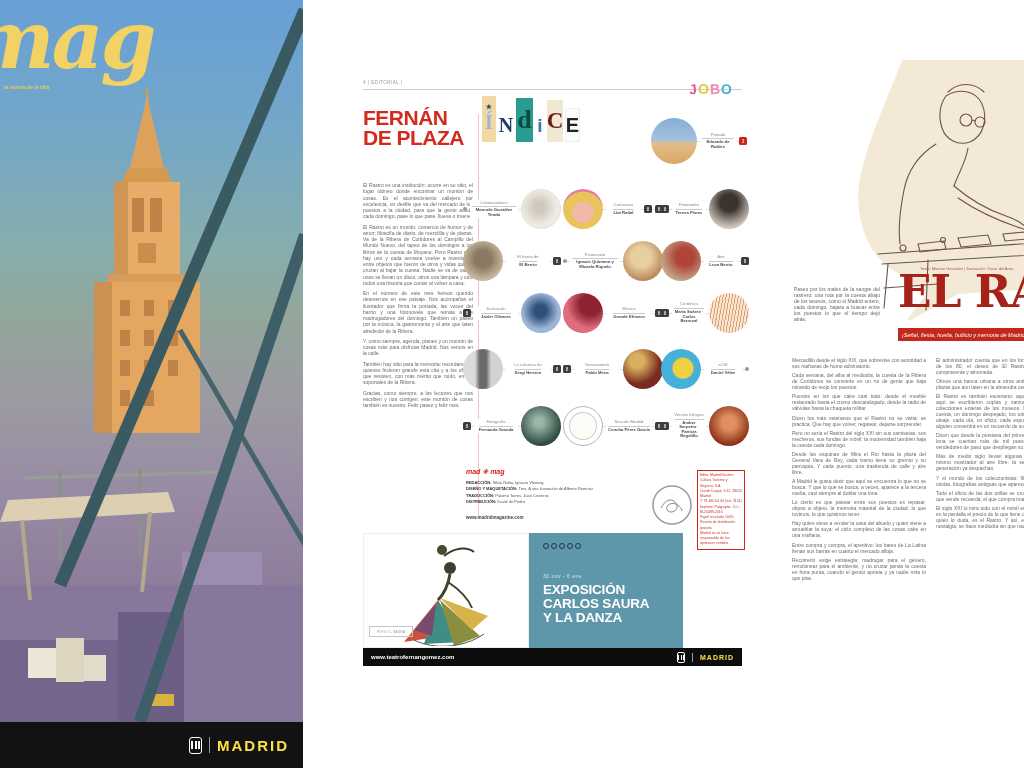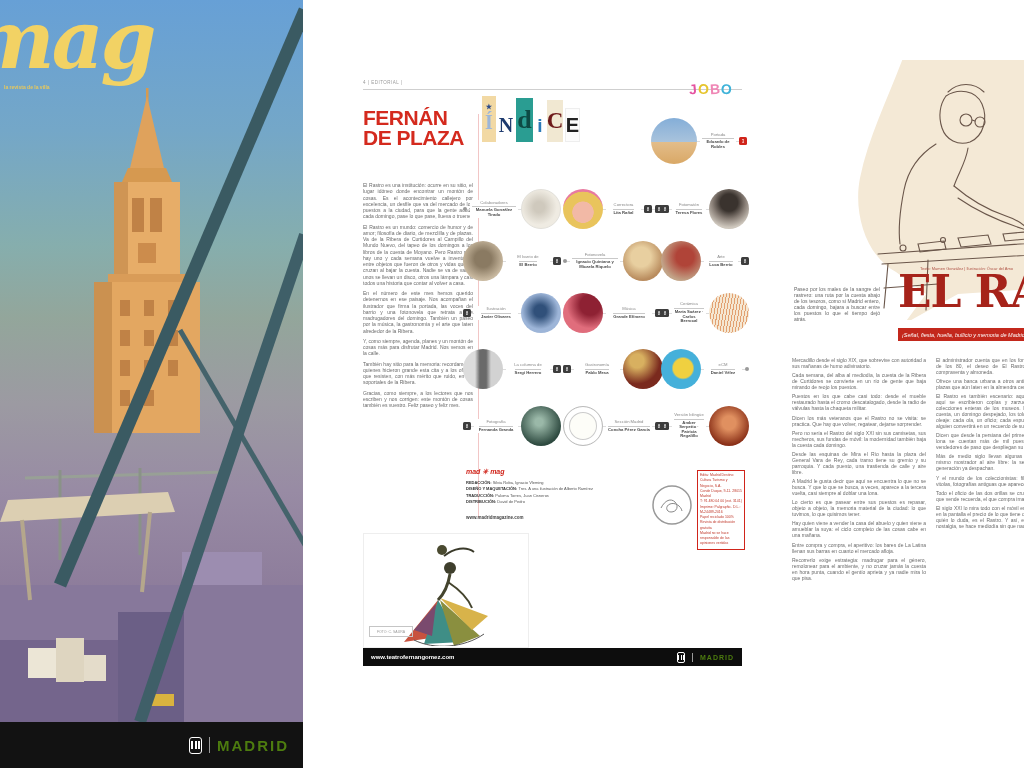--- a/index.html
+++ b/index.html
@@ -16,21 +16,21 @@
   .bldg{bottom:46px}
   #b1{left:0;width:303px;height:137px;background:#87789b}
   #b2{left:182px;width:80px;height:170px;background:#9c8db0}
   #b3{left:0;width:118px;height:82px;background:#74658c}
   #b4{left:118px;width:66px;height:110px;background:#6b5f86}
   #coverfoot{left:0;top:722px;width:303px;height:46px;background:#121212;display:flex;align-items:center;justify-content:flex-end;padding-right:14px;box-sizing:border-box}
   .mlogo{display:flex;align-items:center;gap:7px}
   .mshield{width:13px;height:17px;border:1.6px solid #fff;border-radius:3px;display:flex;justify-content:center;gap:1.5px;padding-top:3px;box-sizing:border-box}
   .mshield i{display:block;width:2px;height:8px;background:#fff}
   .mdiv{width:1px;height:16px;background:#9a9a9a}
-  .mtext{color:#4d7c0f;font-weight:bold;font-size:15px;letter-spacing:2px}
+  .mtext{color:#fde047;font-weight:bold;font-size:15px;letter-spacing:2px}
   
   .mlogo.small .mshield{width:8px;height:11px;border-width:1px;padding-top:2px;border-radius:2px}
   .mlogo.small .mshield i{width:1.2px;height:5px}
   .mlogo.small .mdiv{height:9px}
   .mlogo.small .mtext{font-size:7px;letter-spacing:1px}
   
   .page{position:absolute;background:#fff}
   #indexpage{left:355px;top:78px;width:395px;height:606px}
   #featpage{left:790px;top:60px;width:234px;height:620px;overflow:hidden}
   
@@ -404,20 +404,35 @@
           <polygon points="52,66 30,92 48,98" fill="#7a4a6e"></polygon>
           <path d="M30,102 C50,112 80,110 100,96" fill="none" stroke="#555" stroke-width="1"></path>
           <path d="M60,18 C70,10 82,8 90,14" fill="none" stroke="#3a3a2a" stroke-width="2"></path>
           <circle cx="58" cy="12" r="5" fill="#4a4a30"></circle>
           <circle cx="66" cy="30" r="6" fill="#3f3f2d"></circle>
           <path d="M66,36 C64,48 60,56 54,62" fill="none" stroke="#44442e" stroke-width="3"></path>
           <path d="M64,44 C76,52 84,60 88,70" fill="none" stroke="#44442e" stroke-width="2"></path>
         </svg>
         <div id="cornertag">FOTO: C. SAURA</div>
       </div>
+      <div class="abs" id="adteal">
+        <div class="fgdots">
+          <span class="fgdot"></span>
+            <span class="fgdot"></span>
+            <span class="fgdot"></span>
+            <span class="fgdot"></span>
+            <span class="fgdot"></span>
+        </div>
+        <div class="abs" id="addate">30 nov - 6 ene</div>
+        <div class="abs" id="adtitle">
+          <div>EXPOSICIÓN</div>
+          <div>CARLOS SAURA</div>
+          <div>Y LA DANZA</div>
+        </div>
+      </div>
       <div class="abs" id="adbar">
         <span id="adurl">www.teatrofernangomez.com</span>
         <span class="mlogo small">
           <span class="mshield">
               <i></i>
               <i></i>
               <i></i>
             </span>
           <span class="mdiv"></span>
           <span class="mtext">MADRID</span>

